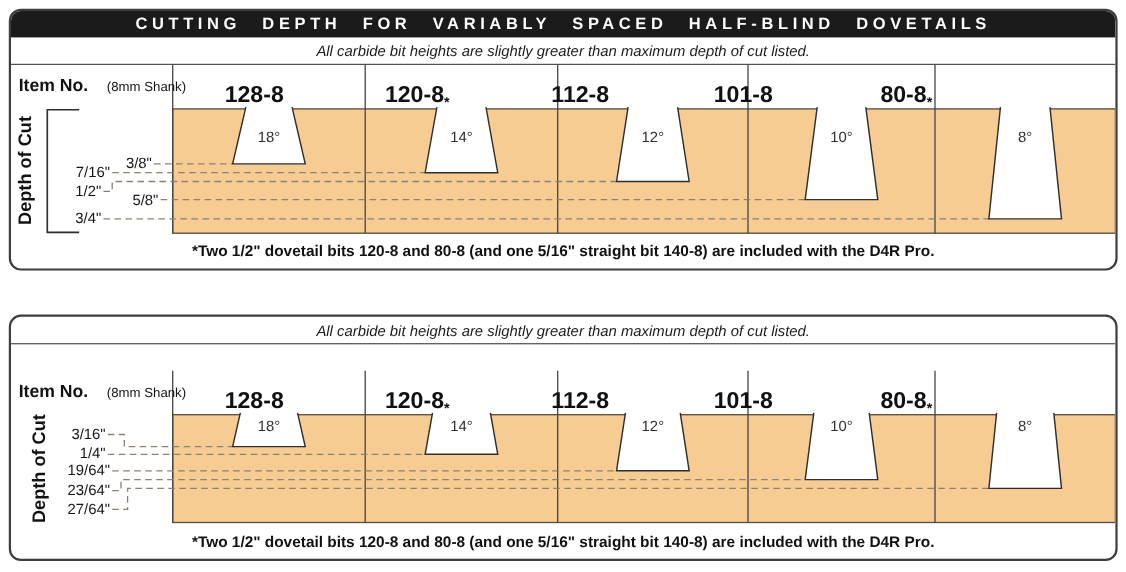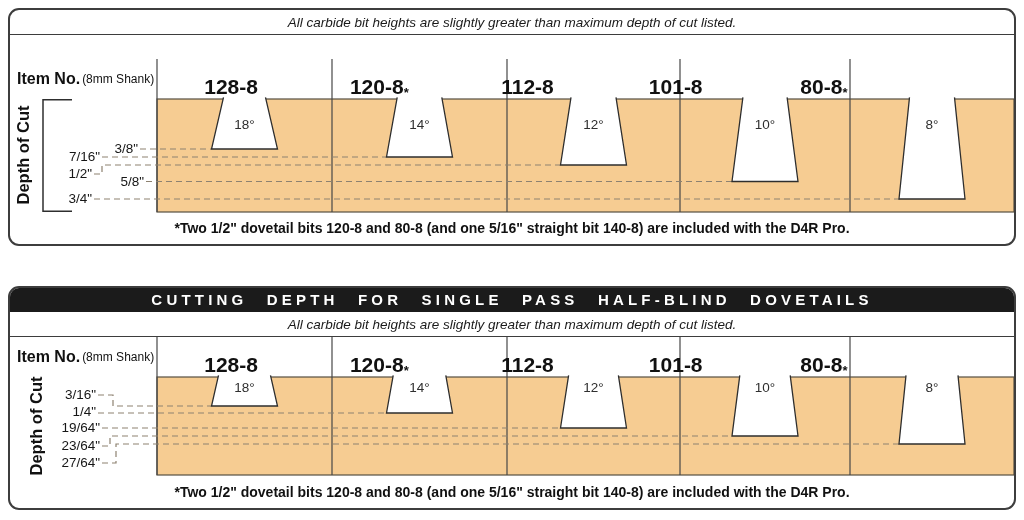--- a/index.html
+++ b/index.html
@@ -11,38 +11,39 @@
   .titlebar{height:24px;background:#1b1b1b;color:#fff;text-align:center;
             font-weight:bold;font-size:15px;line-height:24px;
             letter-spacing:4.2px;word-spacing:11px;white-space:nowrap;}
   .subtitle{height:25px;line-height:25px;text-align:center;font-style:italic;
             font-size:13.5px;color:#1a1a1a;border-bottom:1.5px solid #3d3d3d;
             box-sizing:border-box;position:relative;z-index:2;background:transparent;}
   .itemrow{position:absolute;left:0;top:49px;height:40px;width:888px;display:flex;z-index:2;}
   .itemcell{width:147px;display:flex;align-items:center;padding-left:7px;box-sizing:border-box;
             white-space:nowrap;}
   .itemcell .lbl{font-weight:bold;font-size:16px;color:#111;}
-  .itemcell .sub{font-size:12px;color:#111;margin-left:2px;}
+  .itemcell .sub{font-size:12px;color:#111;margin-left:17px;}
   .colhead{flex:1;text-align:center;font-weight:bold;font-size:21px;color:#111;
            display:flex;align-items:flex-end;justify-content:center;}
   .colhead sup{font-size:13px;font-weight:bold;position:relative;top:-6px;line-height:0;}
   .dsvg{position:absolute;left:0;top:0;z-index:1;}
   .depthlabel{position:absolute;width:62px;height:16px;line-height:16px;z-index:3;
               font-size:13.5px;color:#161616;text-align:right;white-space:nowrap;}
   .doc{position:absolute;width:130px;height:18px;line-height:18px;text-align:center;z-index:3;
        font-weight:bold;font-size:16.5px;color:#111;transform:rotate(-90deg);}
   .footnote{position:absolute;left:0;right:0;bottom:8px;text-align:center;z-index:3;
             font-size:14px;font-weight:600;color:#111;}
   .angle-label{font-size:13.5px;fill:#2f2f2f;}
 </style>
 </head>
 <body>
 
 <div class="page">
     <section class="panel" style="top: 8px; height: 238px;">
+      <div class="titlebar">CUTTING DEPTH FOR VARIABLY SPACED HALF-BLIND DOVETAILS</div>
       <div class="subtitle">All carbide bit heights are slightly greater than maximum depth of cut listed.</div>
       <svg width="1004" height="206" class="dsvg">
         <rect x="147" y="89" width="857" height="113" fill="#F6CC92" stroke="#564f41" stroke-width="1.2"></rect>
         <line x1="147" y1="49" x2="147" y2="202" stroke="#474747" stroke-width="1.2"></line>
         <line x1="322" y1="49" x2="322" y2="202" stroke="#474747" stroke-width="1.2"></line>
         <line x1="497" y1="49" x2="497" y2="202" stroke="#474747" stroke-width="1.2"></line>
         <line x1="670" y1="49" x2="670" y2="202" stroke="#474747" stroke-width="1.2"></line>
         <line x1="840" y1="49" x2="840" y2="202" stroke="#474747" stroke-width="1.2"></line>
         <polyline points="130,139 201.5,139" fill="none" stroke="#8d8170" stroke-width="1.2" stroke-dasharray="6 4"></polyline>
         <polyline points="92,147 376.5,147" fill="none" stroke="#8d8170" stroke-width="1.2" stroke-dasharray="6 4"></polyline>
@@ -86,21 +87,20 @@
       </div>
       <div class="doc" style="left: -52px; top: 136px;">Depth of Cut</div>
       <div class="depthlabel" style="left: 66px; top: 131px;">3/8"</div>
       <div class="depthlabel" style="left: 28px; top: 139px;">7/16"</div>
       <div class="depthlabel" style="left: 20px; top: 156px;">1/2"</div>
       <div class="depthlabel" style="left: 72px; top: 163.5px;">5/8"</div>
       <div class="depthlabel" style="left: 20px; top: 181px;">3/4"</div>
       <div class="footnote">*Two 1/2" dovetail bits 120-8 and 80-8 (and one 5/16" straight bit 140-8) are included with the D4R Pro.</div>
     </section>
     <section class="panel" style="top: 286px; height: 224px;">
-      <div class="titlebar">CUTTING DEPTH FOR SINGLE PASS HALF-BLIND DOVETAILS</div>
       <div class="subtitle">All carbide bit heights are slightly greater than maximum depth of cut listed.</div>
       <svg width="1004" height="191" class="dsvg">
         <rect x="147" y="89" width="857" height="98" fill="#F6CC92" stroke="#564f41" stroke-width="1.2"></rect>
         <line x1="147" y1="49" x2="147" y2="187" stroke="#474747" stroke-width="1.2"></line>
         <line x1="322" y1="49" x2="322" y2="187" stroke="#474747" stroke-width="1.2"></line>
         <line x1="497" y1="49" x2="497" y2="187" stroke="#474747" stroke-width="1.2"></line>
         <line x1="670" y1="49" x2="670" y2="187" stroke="#474747" stroke-width="1.2"></line>
         <line x1="840" y1="49" x2="840" y2="187" stroke="#474747" stroke-width="1.2"></line>
         <polyline points="88,107 103,107 103,118 201.5,118" fill="none" stroke="#8d8170" stroke-width="1.2" stroke-dasharray="6 4"></polyline>
         <polyline points="88,125 376.5,125" fill="none" stroke="#8d8170" stroke-width="1.2" stroke-dasharray="6 4"></polyline>

